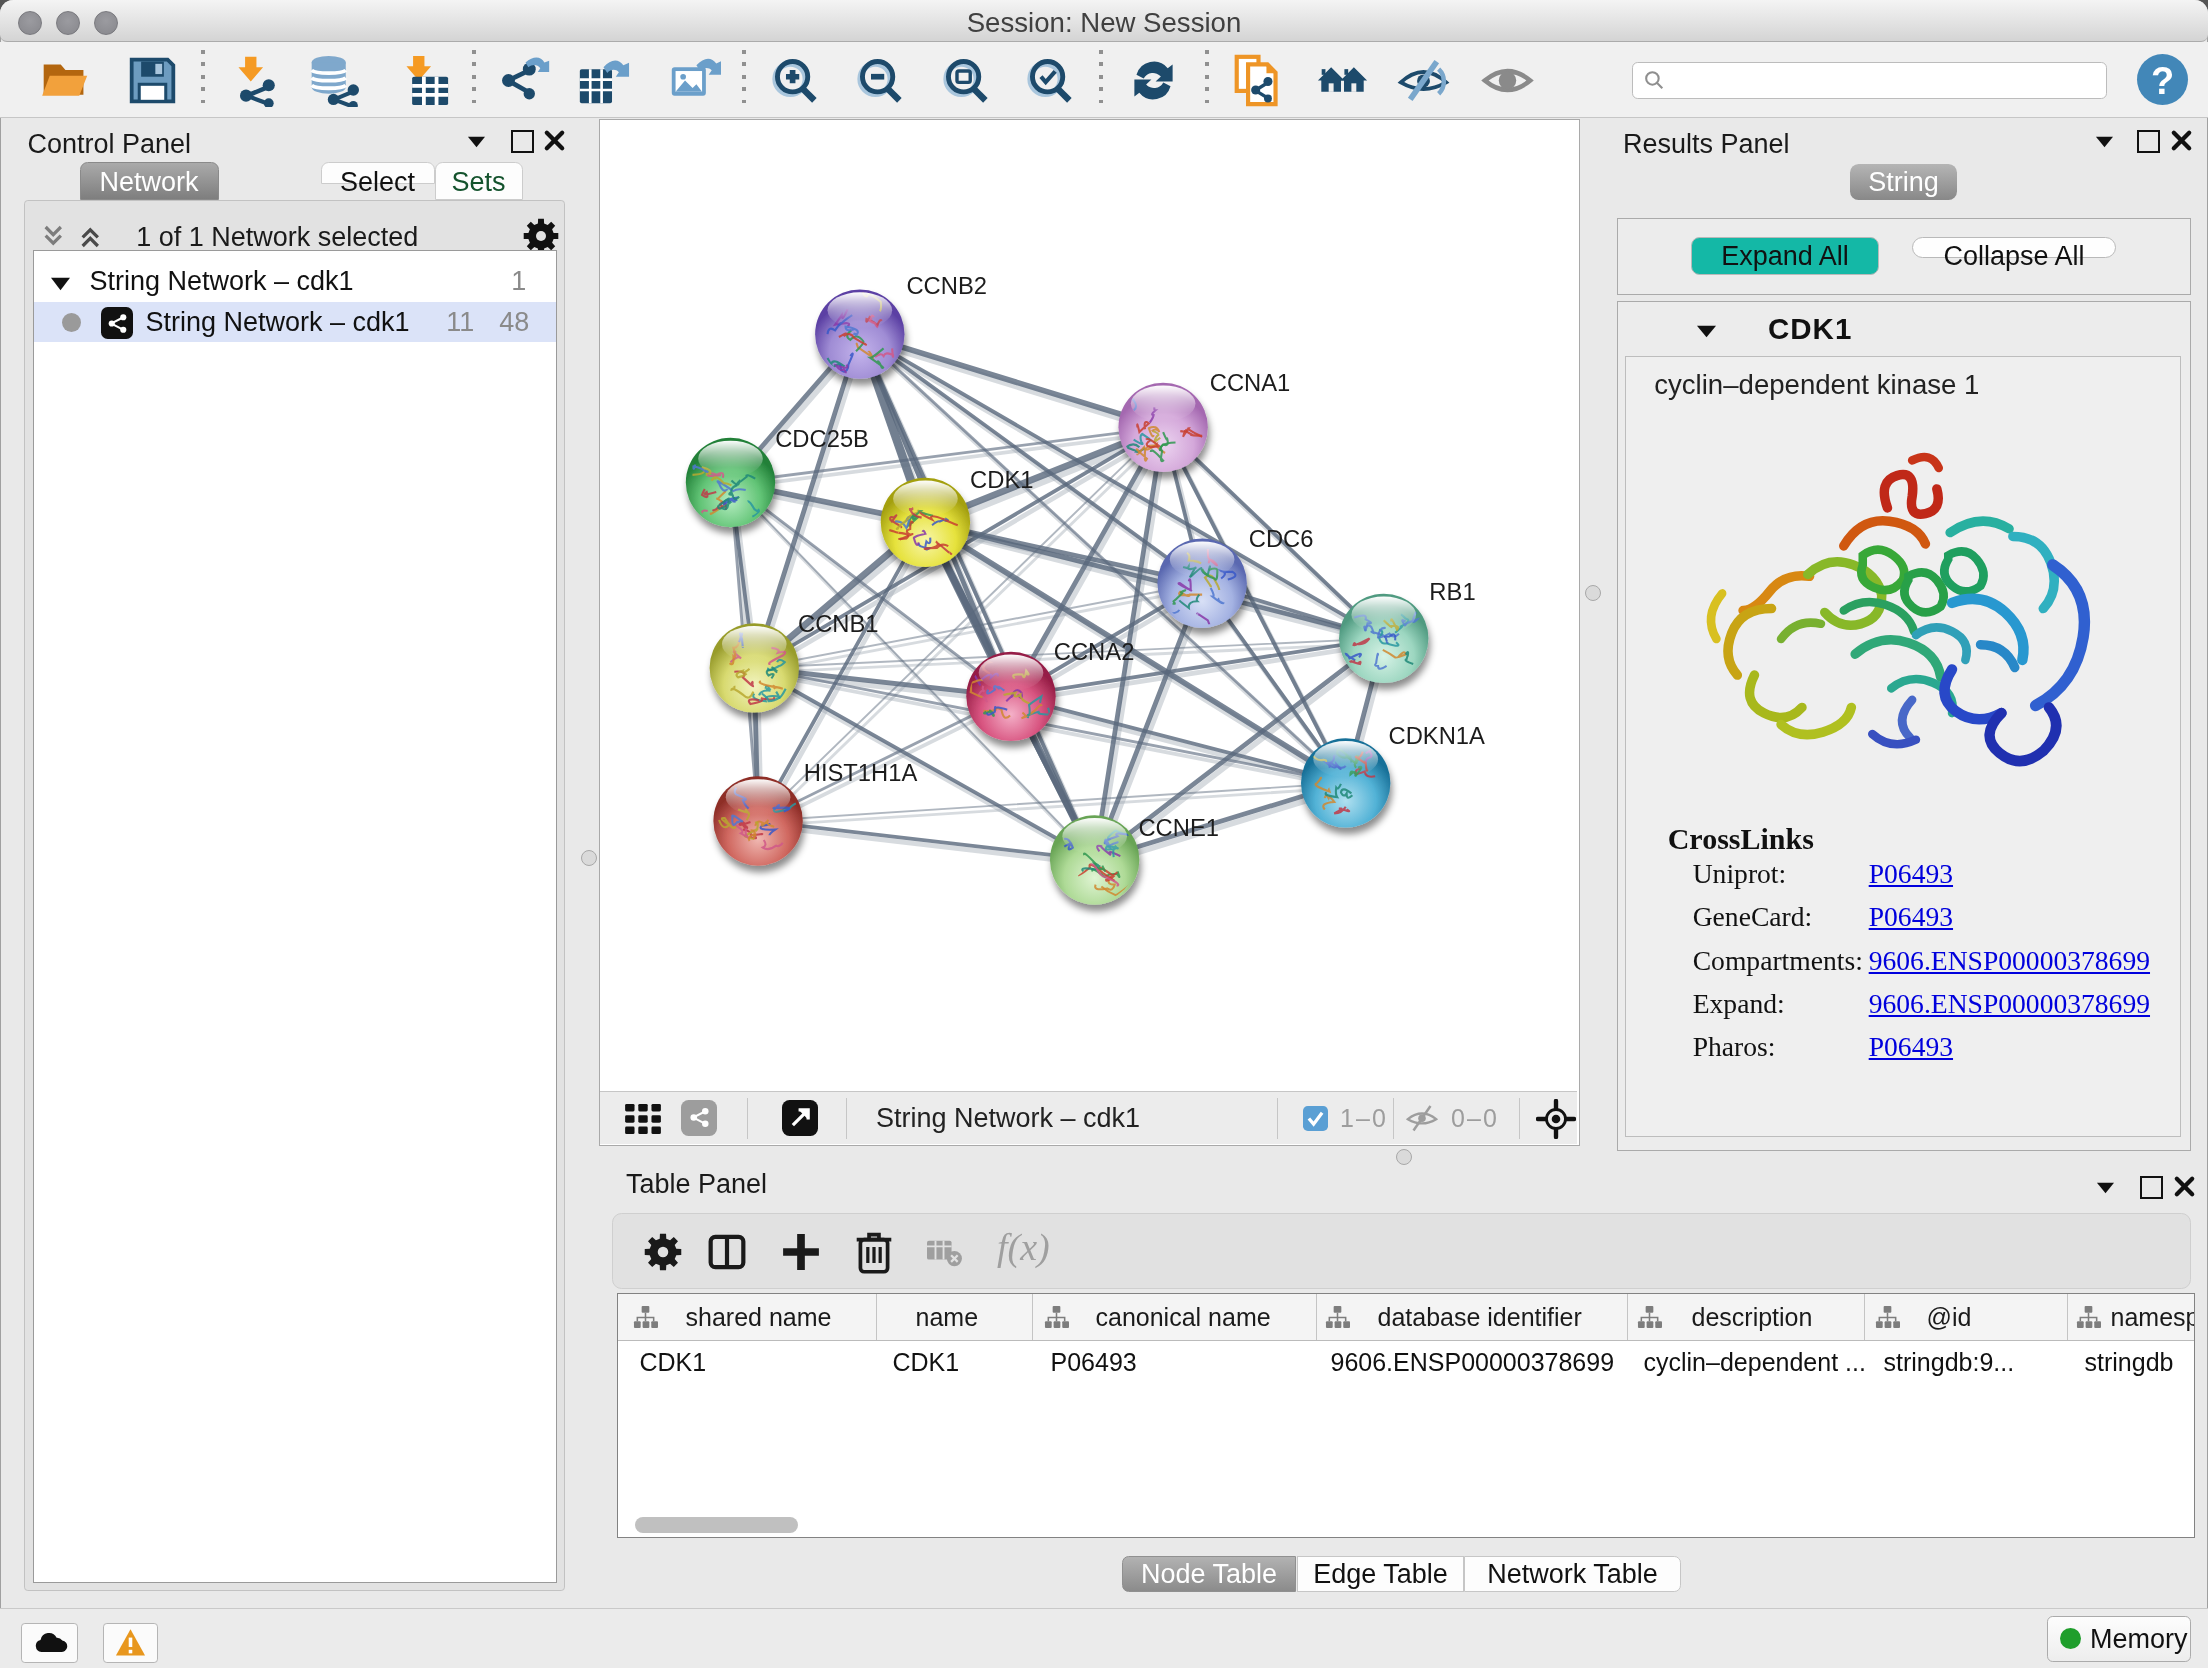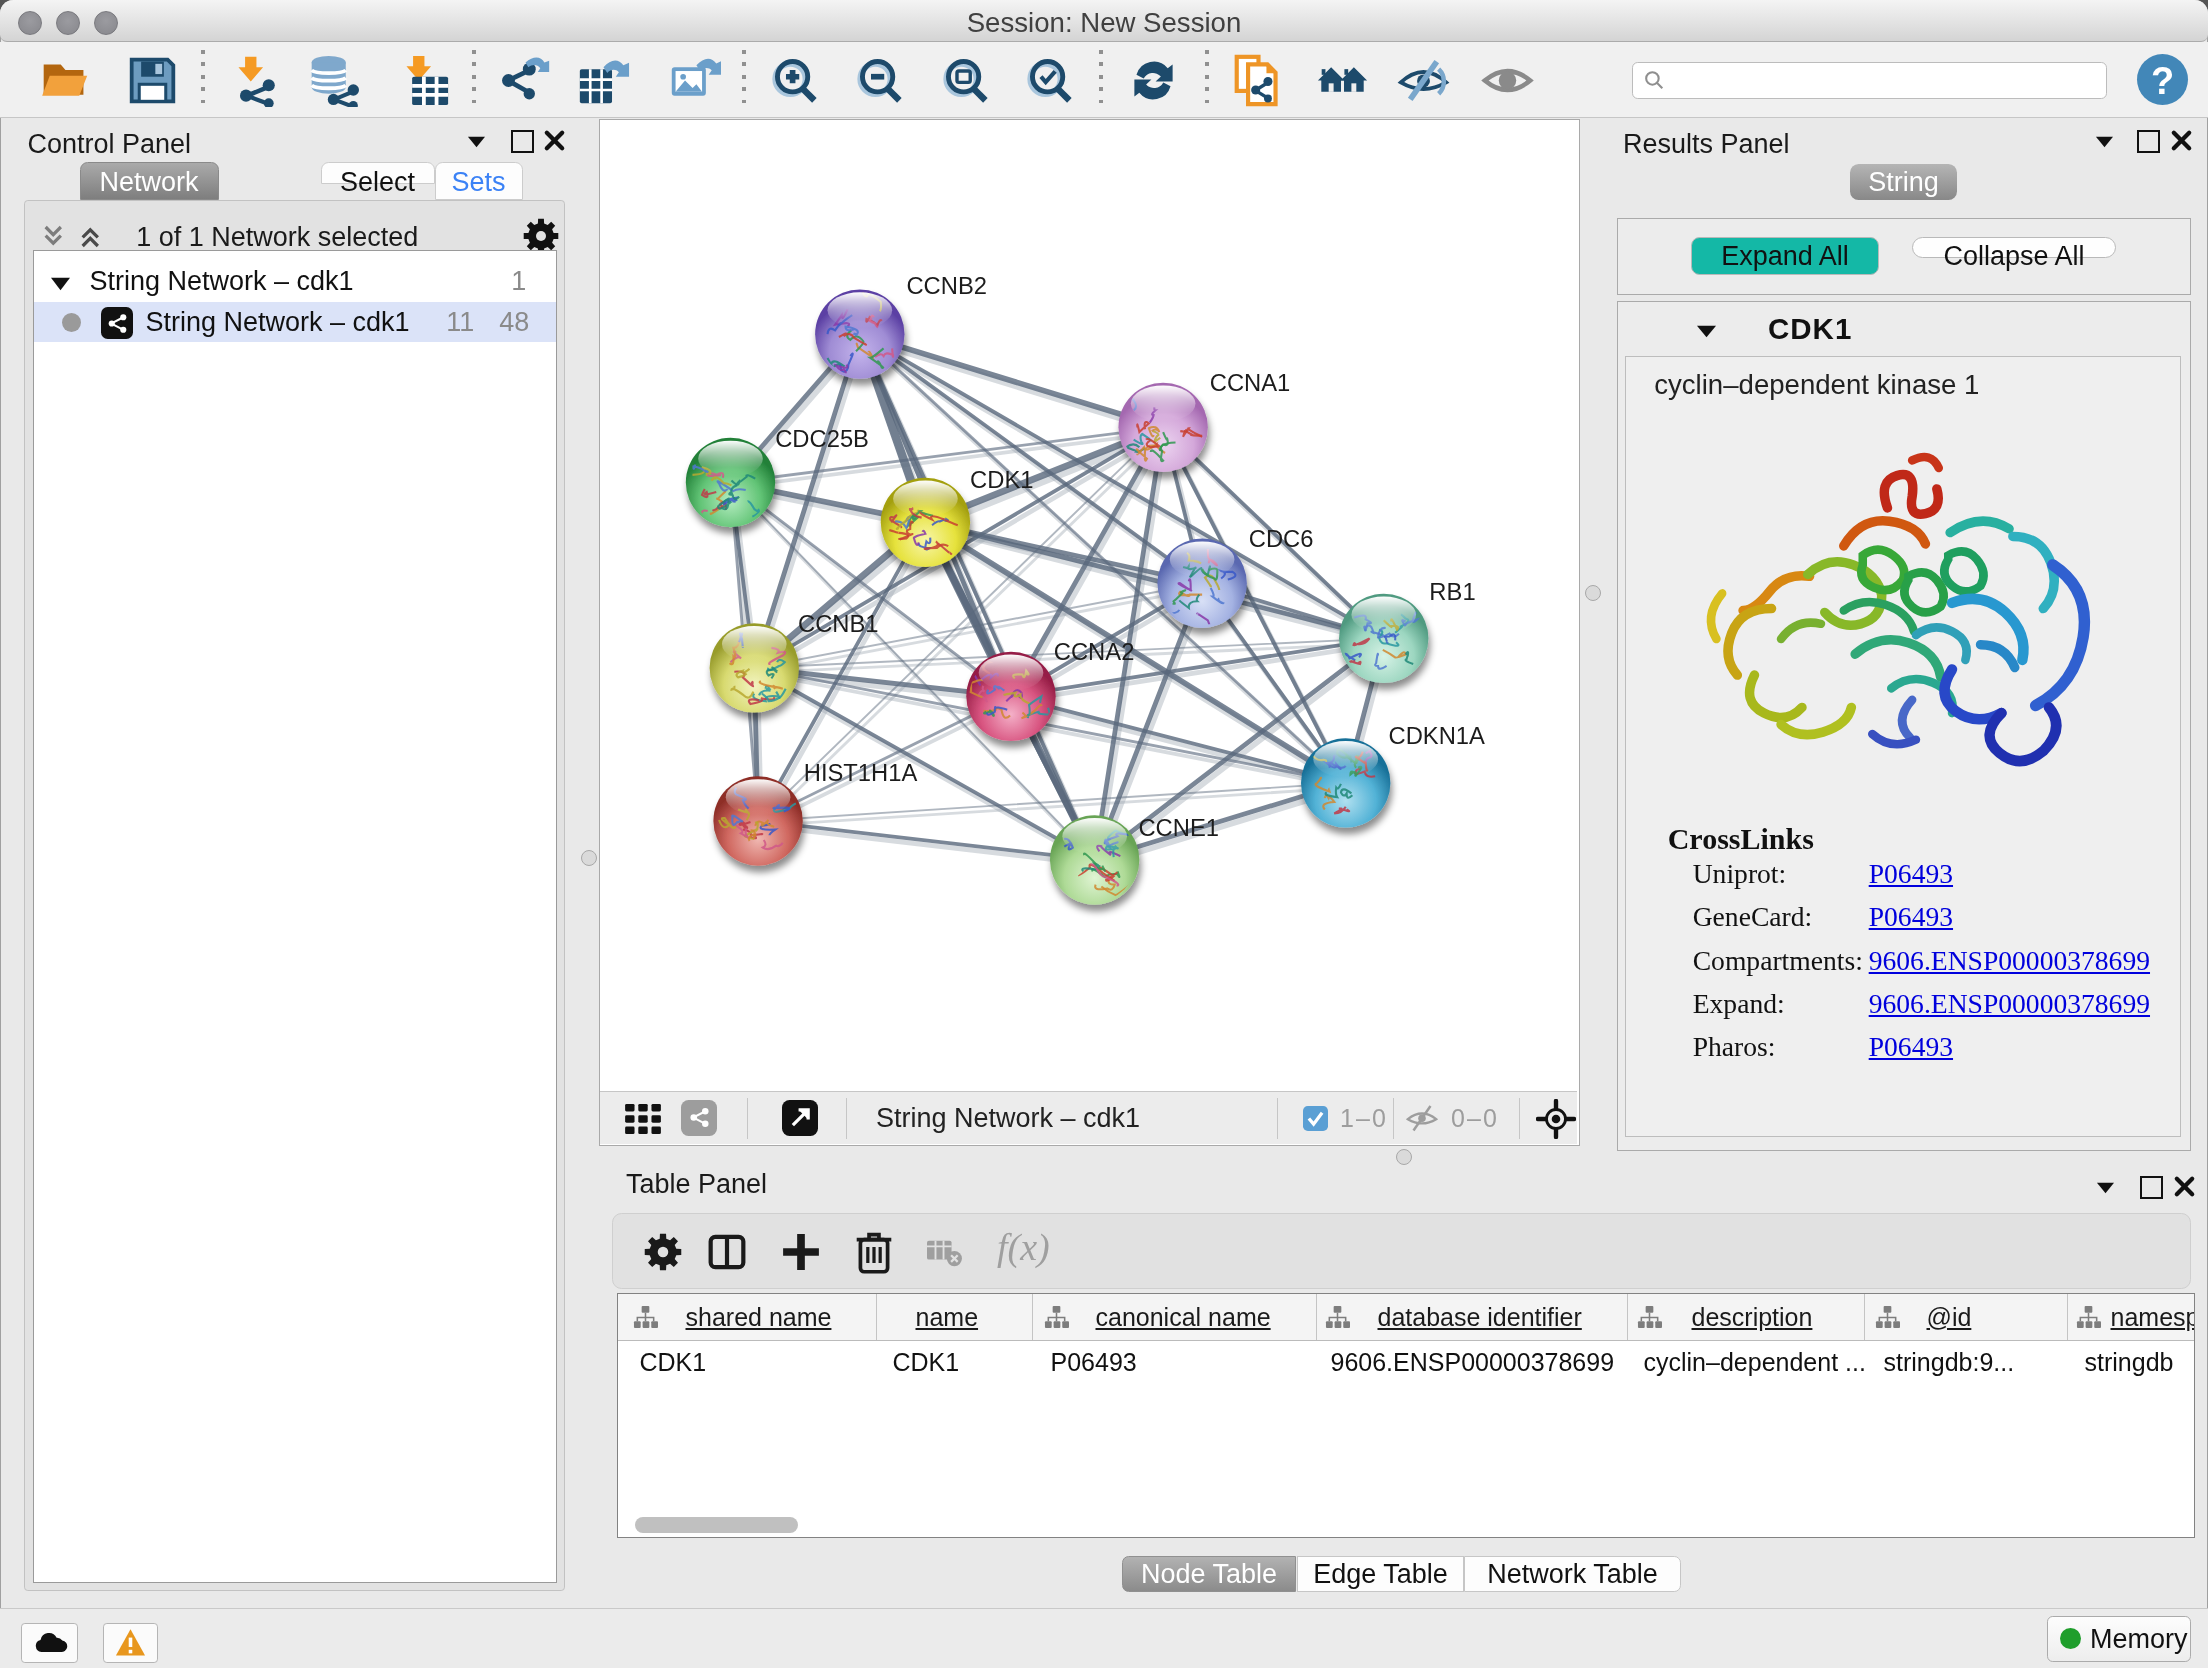--- a/index.html
+++ b/index.html
@@ -22,21 +22,21 @@
   .ph-title{font-size:27px;color:#1a1a1a;}
   
   #cpanel{position:absolute;left:9.5px;top:122px;width:563px;height:1488px;}
   
   #netpanel{position:absolute;left:599px;top:119px;width:979px;height:1025px;background:#fff;border:1px solid #a9a9a9;}
   
   #rpanel{position:absolute;left:1580px;top:122px;width:629px;height:1035px;}
   
   #tpanel{position:absolute;left:587px;top:1157px;width:1622px;height:451px;}
   
-  .hcell{font-size:25px;color:#1a1a1a;text-decoration:underline;}
+  .hcell{font-size:25px;color:#1a1a1a;}
   .dcell{font-size:25px;color:#111;}
   #statusbar{position:absolute;left:0;top:1608px;width:2208px;height:60px;background:#ebebeb;border-top:1px solid #c9c9c9;}
 </style>
 </head>
 <body>
 <div id="win">
   <div id="titlebar">
     <div class="tl" style="left:18px;"></div>
     <div class="tl" style="left:56px;"></div>
     <div class="tl" style="left:94px;"></div>
@@ -216,21 +216,21 @@
         <path d="M3 5h18l-9 11z" fill="#111"></path>
       </svg>
     <div class="abs" style="left:501px;top:7.6px;width:19px;height:19px;border:2.9px solid #111;"></div>
     <svg class="abs" style="left:533px;top:6.7px;width:23px;height:23px" viewBox="0 0 24 24">
         <path d="M4 4l16 16M20 4L4 20" stroke="#111" stroke-width="4.5" stroke-linecap="round"></path>
       </svg>
 
     <div class="abs" style="left:70px;top:40px;width:139px;height:38px;border-radius:7.6px 7.6px 0 0;background:linear-gradient(#aaaaaa,#7e7e7e);border:1px solid #8a8a8a;box-sizing:border-box;color:#fff;text-align:center;font-size:27px;line-height:38px;">Network</div>
     <div class="abs" style="left:210px;top:40px;width:101px;height:38px;border-radius:7.6px 7.6px 0 0;background:#fdfdfd;border:1px solid #cccccc;box-sizing:border-box;color:#111;text-align:center;font-size:27px;line-height:38px;margin-top:48px;">Style</div>
     <div class="abs" style="left:311px;top:40px;width:114px;height:22px;border-radius:7.6px 7.6px 0 0;background:#fdfdfd;border:1px solid #cccccc;box-sizing:border-box;color:#111;text-align:center;font-size:27px;line-height:38px;">Select</div>
-    <div class="abs" style="left:425px;top:40px;width:88px;height:38px;border-radius:7.6px 7.6px 0 0;background:#fdfdfd;border:1px solid #cccccc;box-sizing:border-box;color:#3b82f6;text-align:center;font-size:27px;line-height:38px;">Sets</div>
+    <div class="abs" style="left:425px;top:40px;width:88px;height:38px;border-radius:7.6px 7.6px 0 0;background:#fdfdfd;border:1px solid #cccccc;box-sizing:border-box;color:#14532d;text-align:center;font-size:27px;line-height:38px;">Sets</div>
 
     <div class="abs" style="left:14.3px;top:78px;width:541px;height:1391px;background:#e2e2e2;border:1px solid #c2c2c2;box-sizing:border-box;border-radius:3.8px;">
 
       <svg class="abs" style="left:14.3px;top:23px;width:28.5px;height:25px" viewBox="0 0 30 26">
           <g fill="none" stroke="#7d7d7d" stroke-width="3.4">
             <path d="M7 3l8 8 8-8"></path>
             <path d="M7 12l8 8 8-8"></path>
           </g>
         </svg>
       <svg class="abs" style="left:51px;top:23px;width:28.5px;height:25px" viewBox="0 0 30 26">

